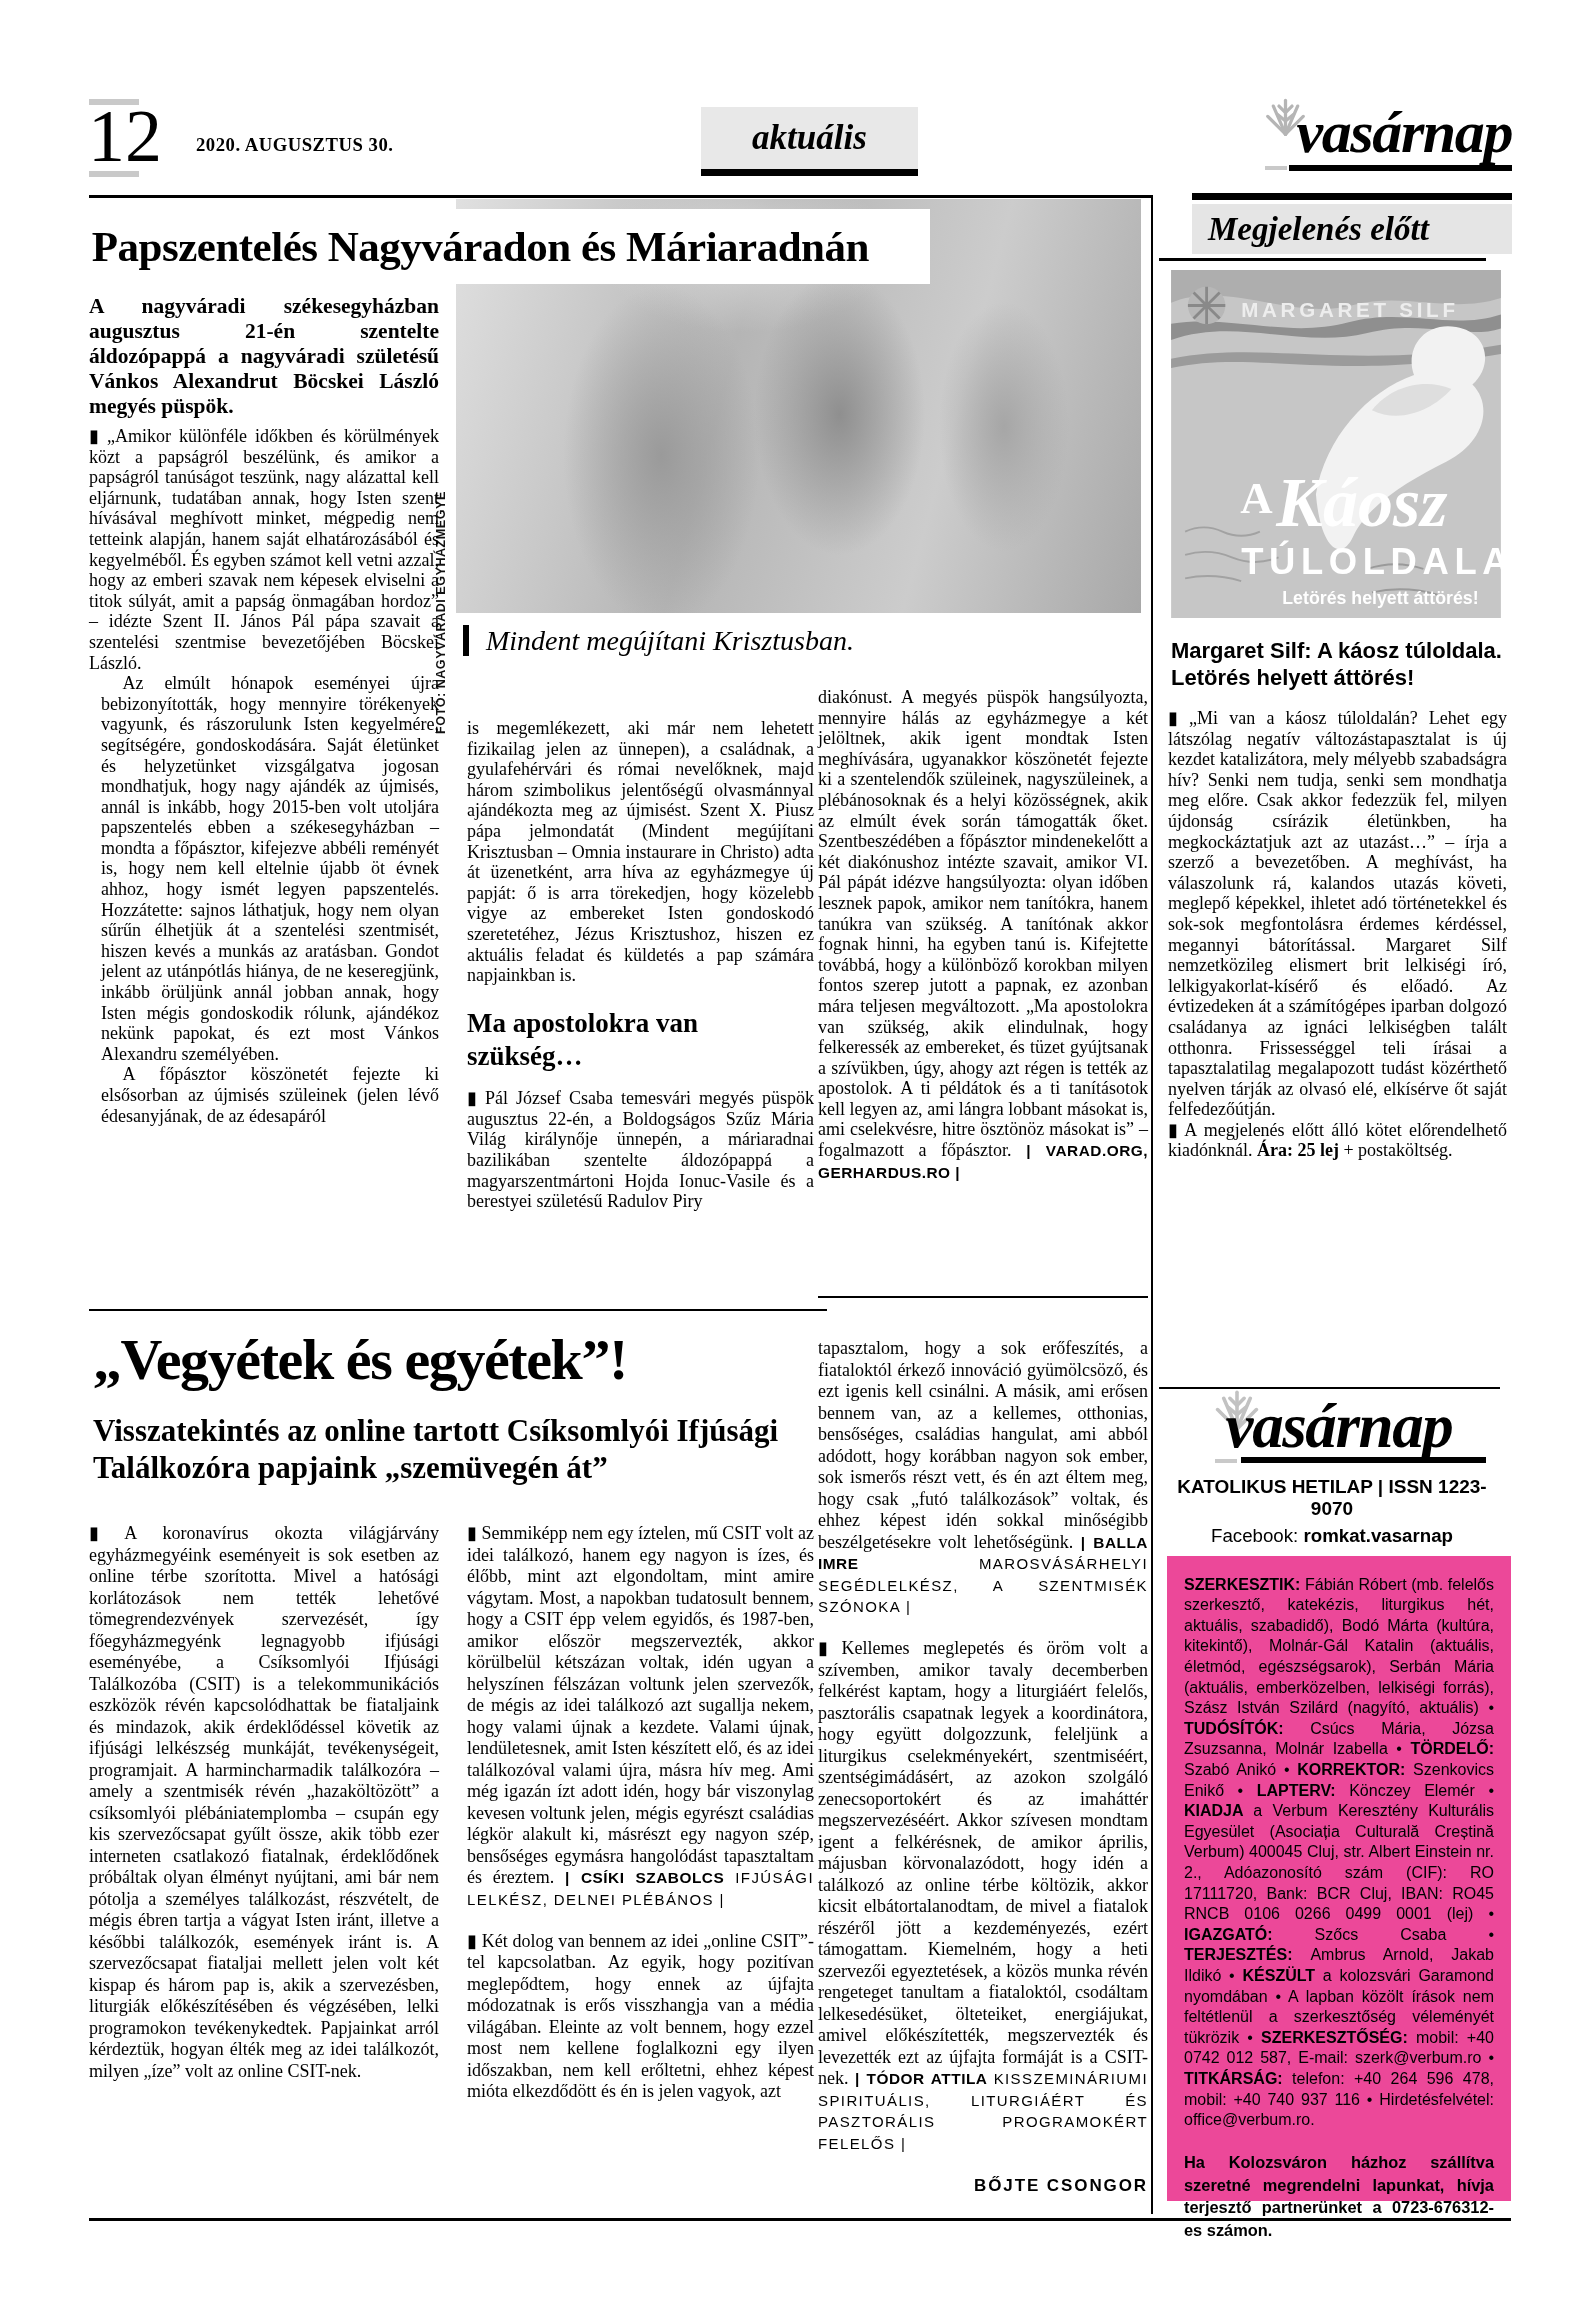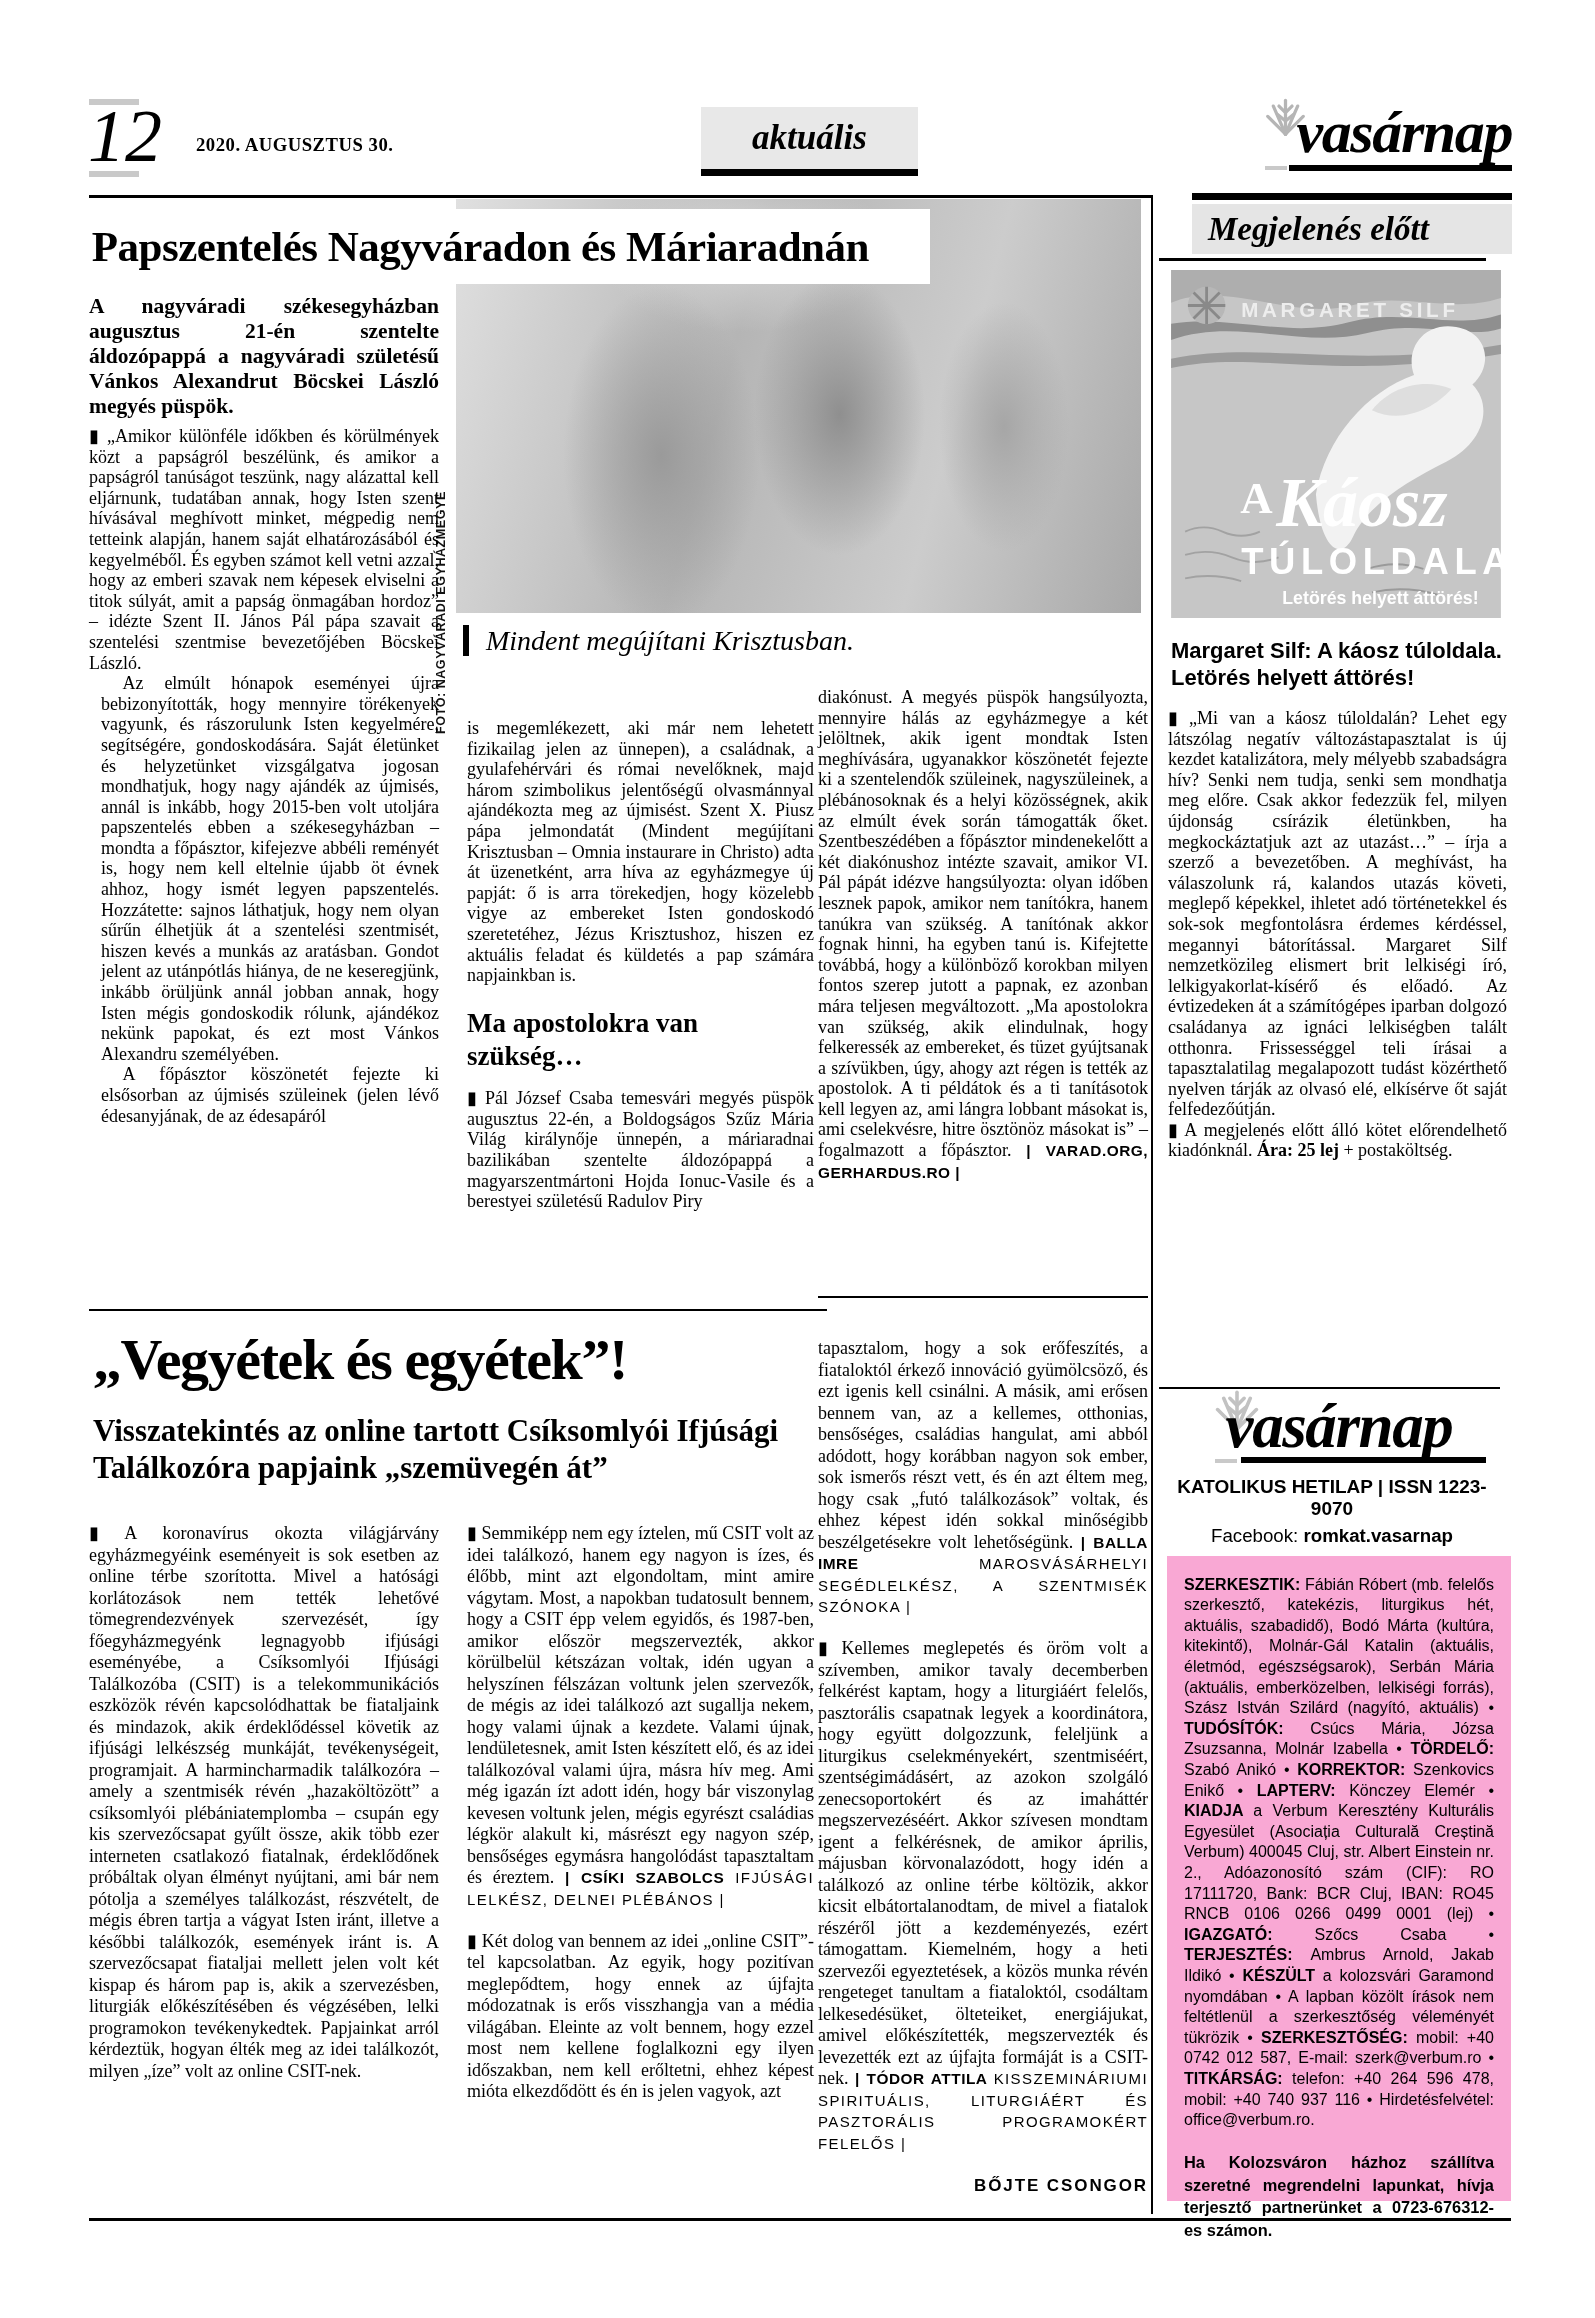--- a/index.html
+++ b/index.html
@@ -15,31 +15,31 @@
   .lead{font-weight:700;font-size:21.5px;line-height:25px;text-align:justify;}
   .hl1{font-weight:700;font-size:43px;letter-spacing:-0.5px;white-space:nowrap;}
   .hl2{font-weight:700;font-size:58px;letter-spacing:-1.4px;white-space:nowrap;}
   .sub2{font-weight:700;font-size:31px;line-height:37px;}
   .pullquote{font-style:italic;font-size:28px;line-height:31px;border-left:6px solid #000;padding-left:17px;}
   .subhead{font-weight:700;font-size:27px;line-height:33px;}
   .attn{font-family:"Liberation Sans",sans-serif;font-weight:700;font-size:15.4px;letter-spacing:0.5px;}
   .attr{font-family:"Liberation Sans",sans-serif;font-weight:400;font-size:15px;letter-spacing:1.4px;}
   .srcline{font-family:"Liberation Sans",sans-serif;font-weight:700;font-size:15.4px;letter-spacing:0.5px;}
   .author-line{font-family:"Liberation Sans",sans-serif;font-weight:700;font-size:17px;letter-spacing:1.9px;text-align:right;margin-top:21.5px;}
-  .pagenum{font-size:74px;line-height:65px;font-style:italic;}
+  .pagenum{font-size:74px;line-height:65px;}
   .pagedate{font-weight:700;font-size:18.7px;letter-spacing:0.5px;}
   .sectbox{background:#e8e8e8;text-align:center;}
   .sectbox span{font-style:italic;font-weight:700;font-size:35px;}
   .brand{font-style:italic;font-weight:700;letter-spacing:-1.4px;}
   .sb-headbox{background:#e5e5e5;}
   .sb-headbox span{font-style:italic;font-weight:700;font-size:33px;}
   .caption{font-family:"Liberation Sans",sans-serif;font-weight:700;font-size:22px;line-height:27px;}
   .review .jp{font-size:18px;line-height:20.6px;}
   .foot-line{font-family:"Liberation Sans",sans-serif;font-size:18.7px;text-align:center;}
-  .mastbox{background:#f9a8d4;font-family:"Liberation Sans",sans-serif;font-size:16px;line-height:20.6px;text-align:justify;}
+  .mastbox{background:#ec4899;font-family:"Liberation Sans",sans-serif;font-size:16px;line-height:20.6px;text-align:justify;}
   .mastbox b{font-weight:700;}
   .mast-note{font-weight:700;margin:20.6px 0 0 0;text-align:justify;font-size:16.4px;line-height:22.4px;}
   .photo-credit{font-family:"Liberation Sans",sans-serif;font-weight:700;font-size:12.6px;letter-spacing:0.5px;
       writing-mode:vertical-rl;transform:rotate(180deg);white-space:nowrap;color:#111;}
   .photo-art{background:
       radial-gradient(ellipse 140px 243px at 30% 62%, #9a9a9a, rgba(154,154,154,0) 70%),
       radial-gradient(ellipse 122px 201px at 56% 52%, #8f8f8f, rgba(143,143,143,0) 70%),
       radial-gradient(ellipse 196px 112px at 42% 12%, #d6d6d6, rgba(214,214,214,0) 75%),
       radial-gradient(ellipse 93px 178px at 80% 55%, #a6a6a6, rgba(166,166,166,0) 70%),
       linear-gradient(105deg,#e0e0e0,#b5b5b5 40%,#cccccc 70%,#a8a8a8);}

